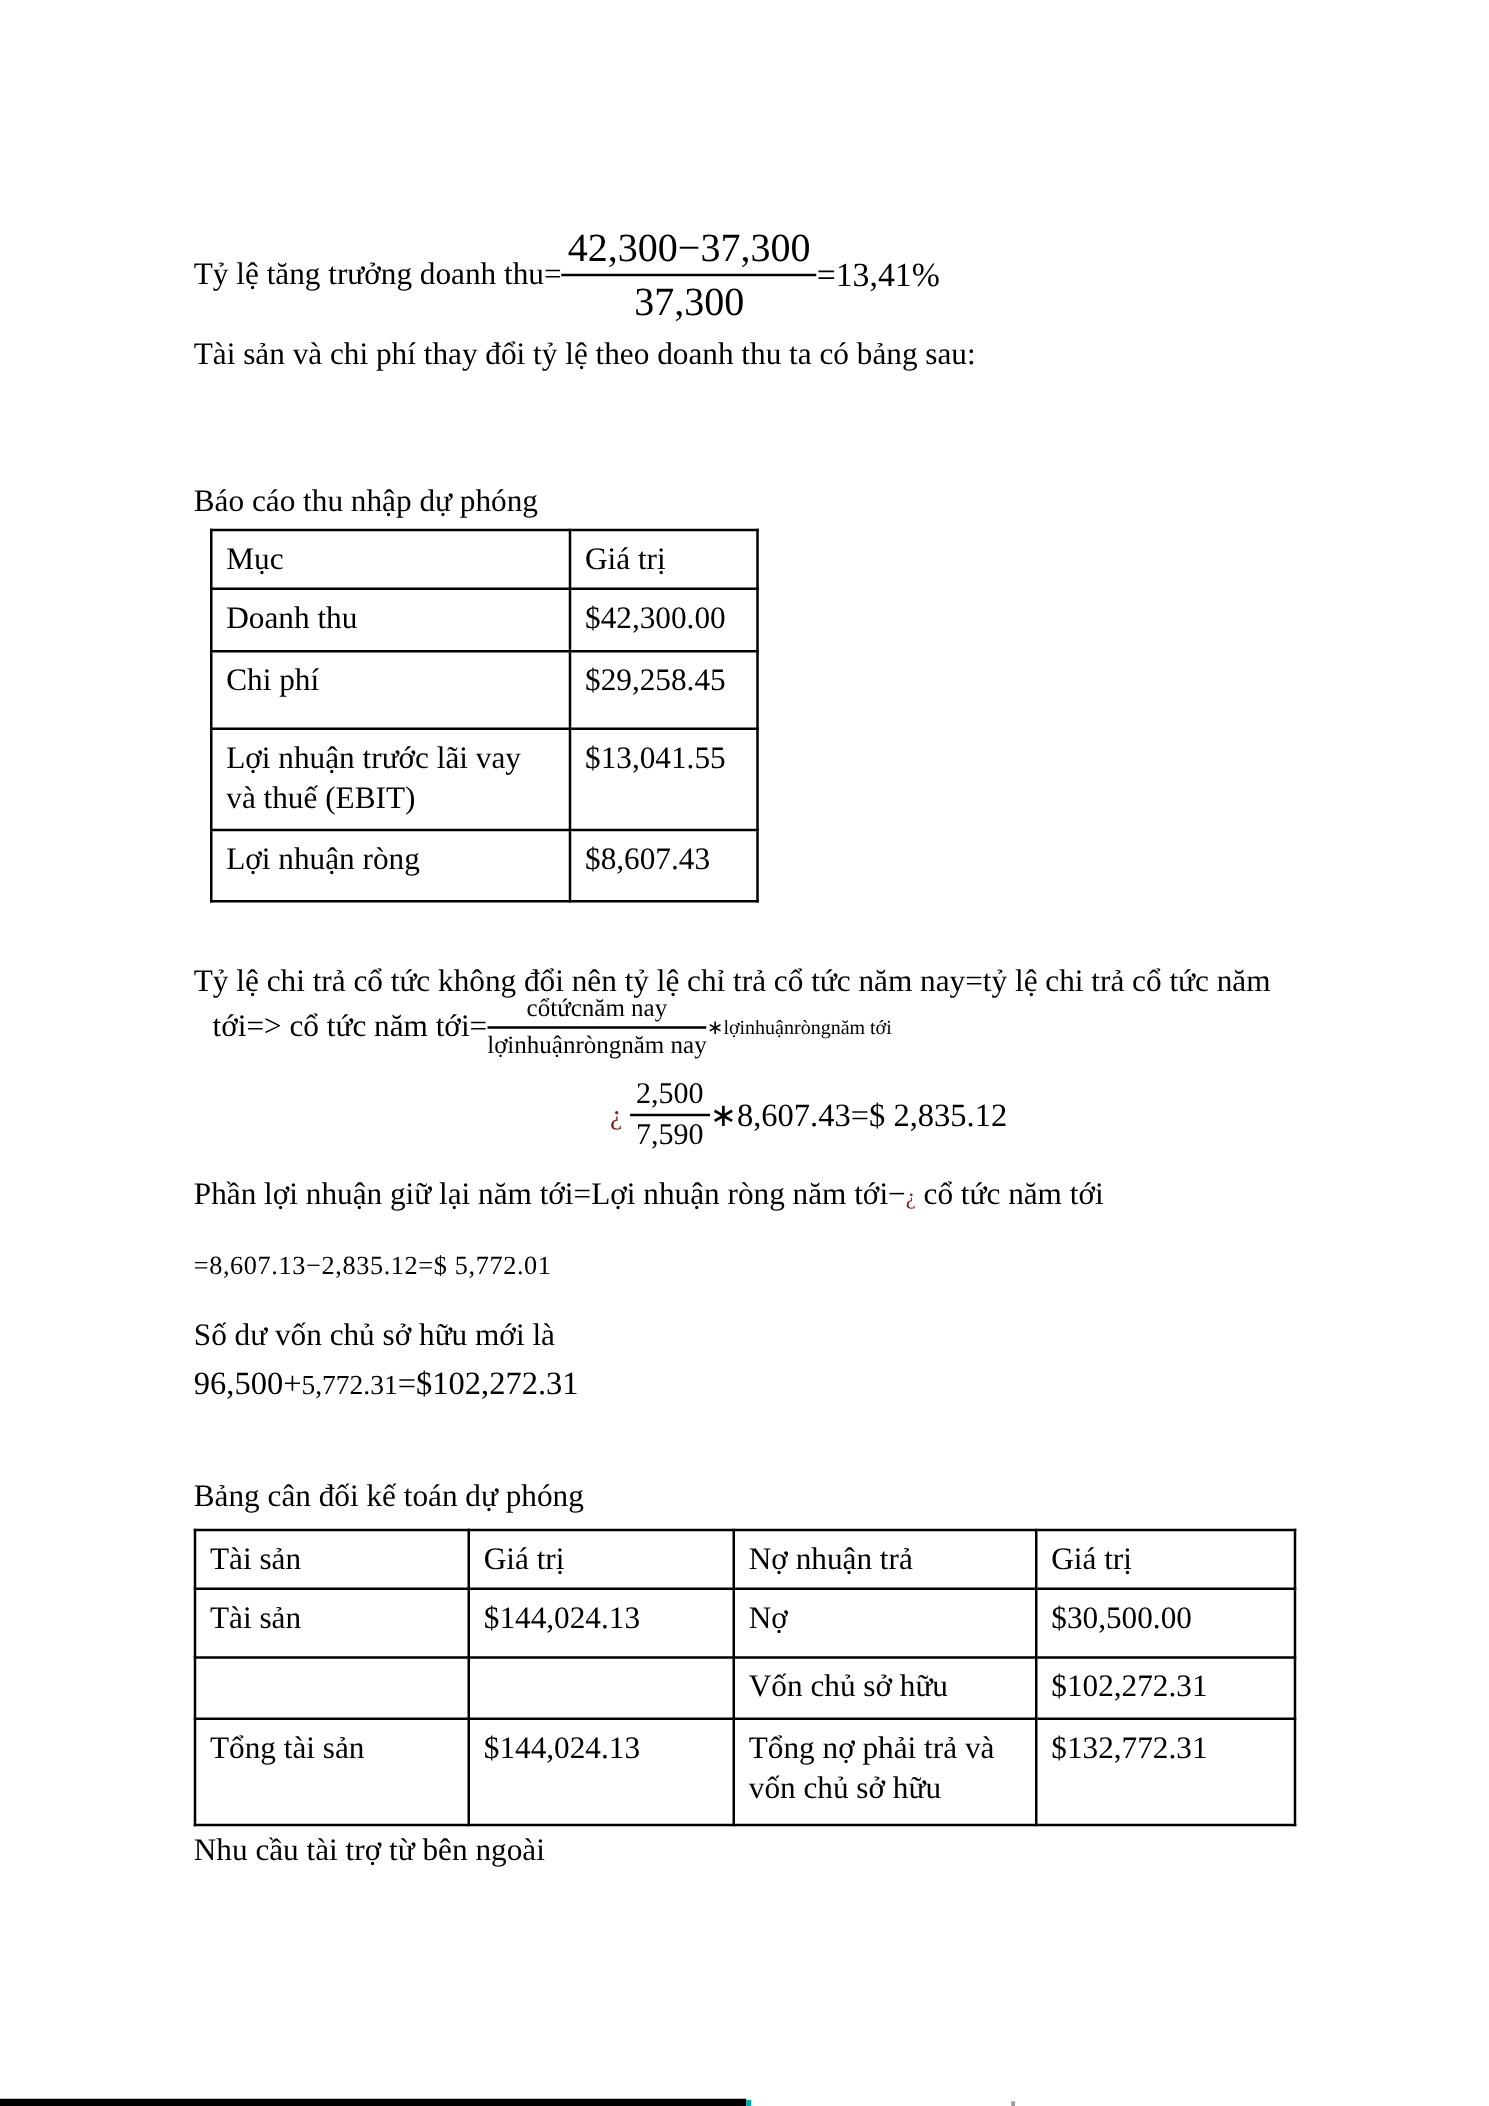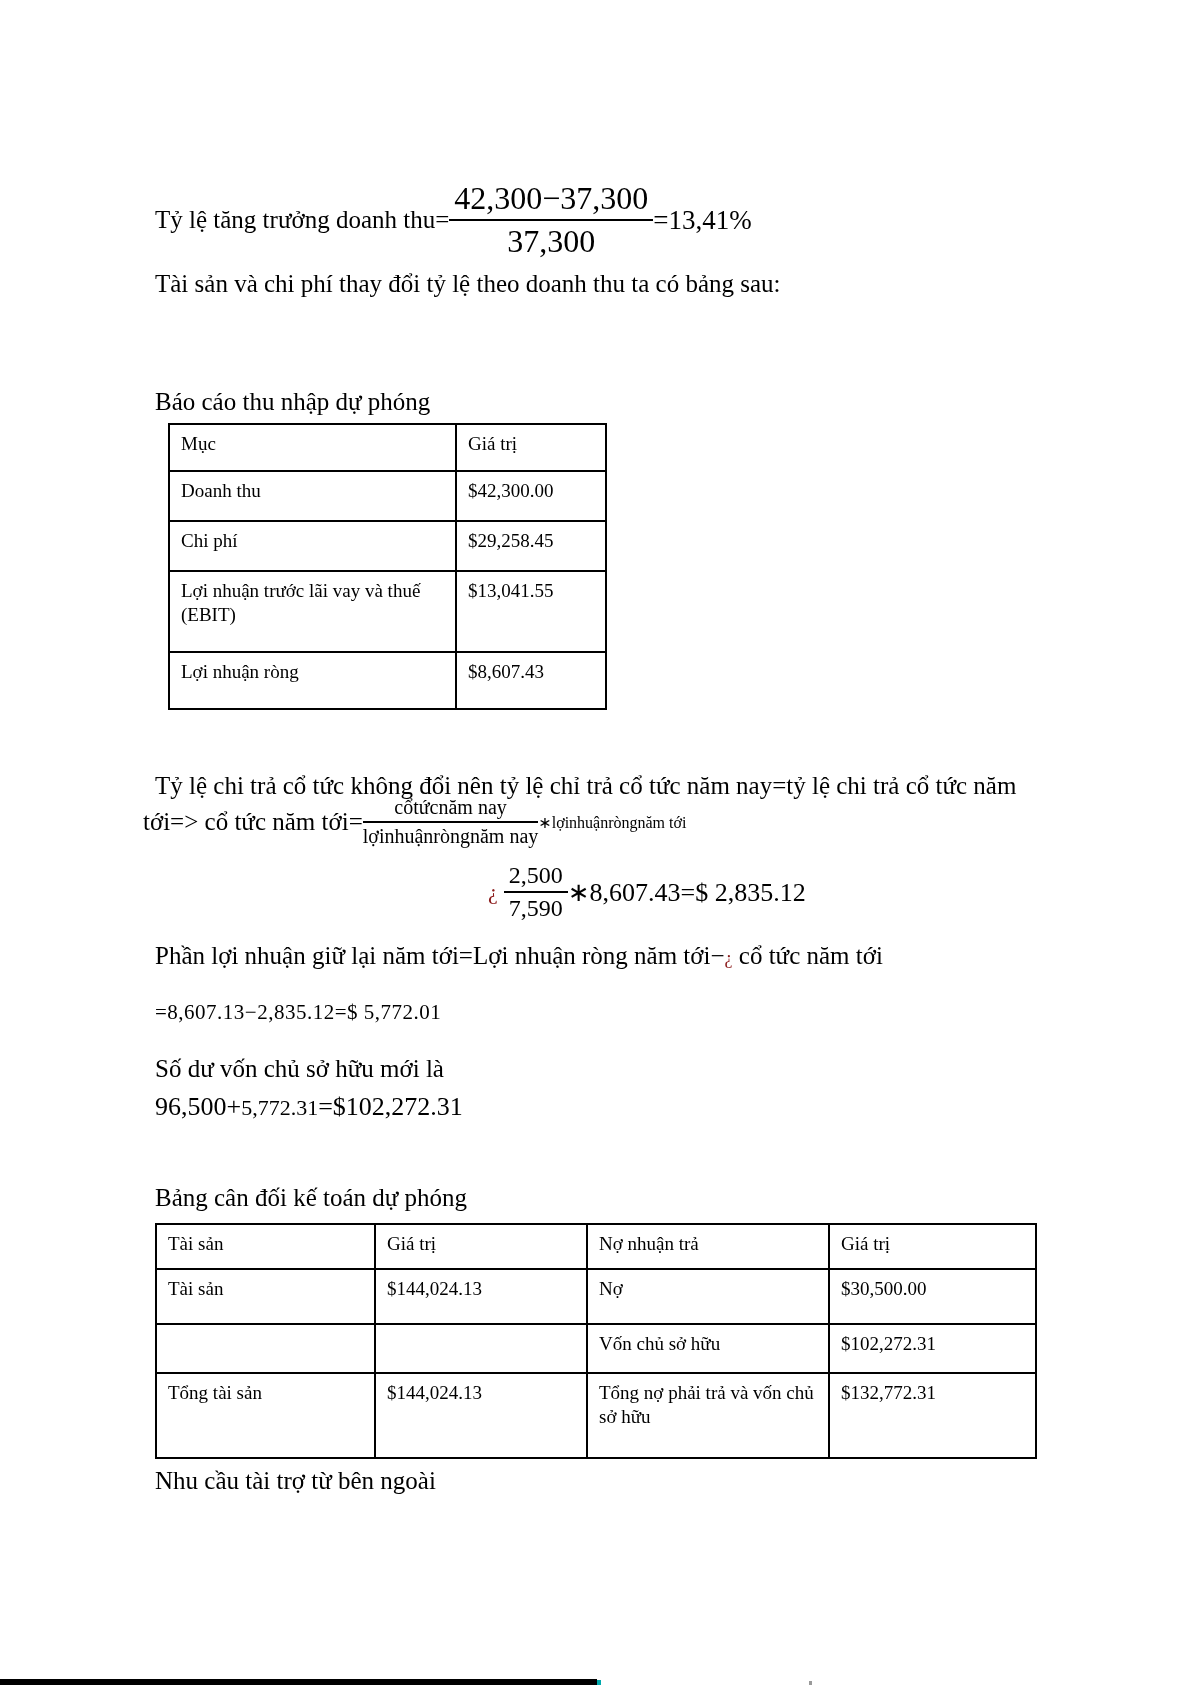--- a/index.html
+++ b/index.html
@@ -15,29 +15,29 @@
   
   .frac { display:inline-flex; flex-direction:column; text-align:center; }
   .frac .num { border-bottom:2px solid #000; padding:0 5px 2px 5px; }
   .frac .den { padding-top:2px; }
   .formula-row { display:flex; align-items:center; }
 
   .red-glyph { color:var(--accent_red,#8b1a1a); }
 
   
   table { border-collapse:collapse; table-layout:fixed; }
-  td { border:2px solid #000; vertical-align:top; padding:7px 11px; font-size:19px; line-height:1.25; }
+  td { border:2px solid #000; vertical-align:top; padding:7px 11px; font-size:25px; line-height:1.25; }
 
   
   #income-table { width:437px; }
   #income-table col:nth-child(1){ width:287px; }
   #income-table col:nth-child(2){ width:150px; }
   #income-table tr:nth-child(1) td{ height:47px; }
   #income-table tr:nth-child(2) td{ height:50px; }
-  #income-table tr:nth-child(3) td{ height:50px; }
+  #income-table tr:nth-child(3) td{ height:62px; }
   #income-table tr:nth-child(4) td{ height:81px; }
   #income-table tr:nth-child(5) td{ height:57px; }
   #income-table tr:nth-child(6) td{ height:48px; }
 
   
   #balance-table { width:880px; }
   #balance-table col:nth-child(1){ width:219px; }
   #balance-table col:nth-child(2){ width:212px; }
   #balance-table col:nth-child(3){ width:242px; }
   #balance-table col:nth-child(4){ width:207px; }
@@ -90,21 +90,21 @@
   </tr>
   <tr>
     <td>Lợi nhuận ròng</td>
     <td>$8,607.43</td>
   </tr>
 </tbody>
   </table>
 
 <div class="abs body-text" style="left:155px; top:770px; width:900px;">Tỷ lệ chi trả cổ tức không đổi nên tỷ lệ chỉ trả cổ tức năm nay=tỷ lệ chi trả cổ tức năm</div>
 
-<div class="abs formula-row" style="left:143px; top:796px;">
+<div class="abs formula-row" style="left:170px; top:796px;">
   <span class="body-text">tới=&gt; cổ tức năm tới=</span>
     <span class="frac" style="font-size:20px;">
       <span class="num">cổtứcnăm nay</span>
       <span class="den">lợinhuậnròngnăm nay</span>
     </span>
     <span style="font-size:16px;">∗lợinhuậnròngnăm tới</span>
 </div>
 
 <div class="abs formula-row" style="left:488px; top:862px;">
   <span class="red-glyph" style="font-size:22px; margin-right:6px;">¿</span>

